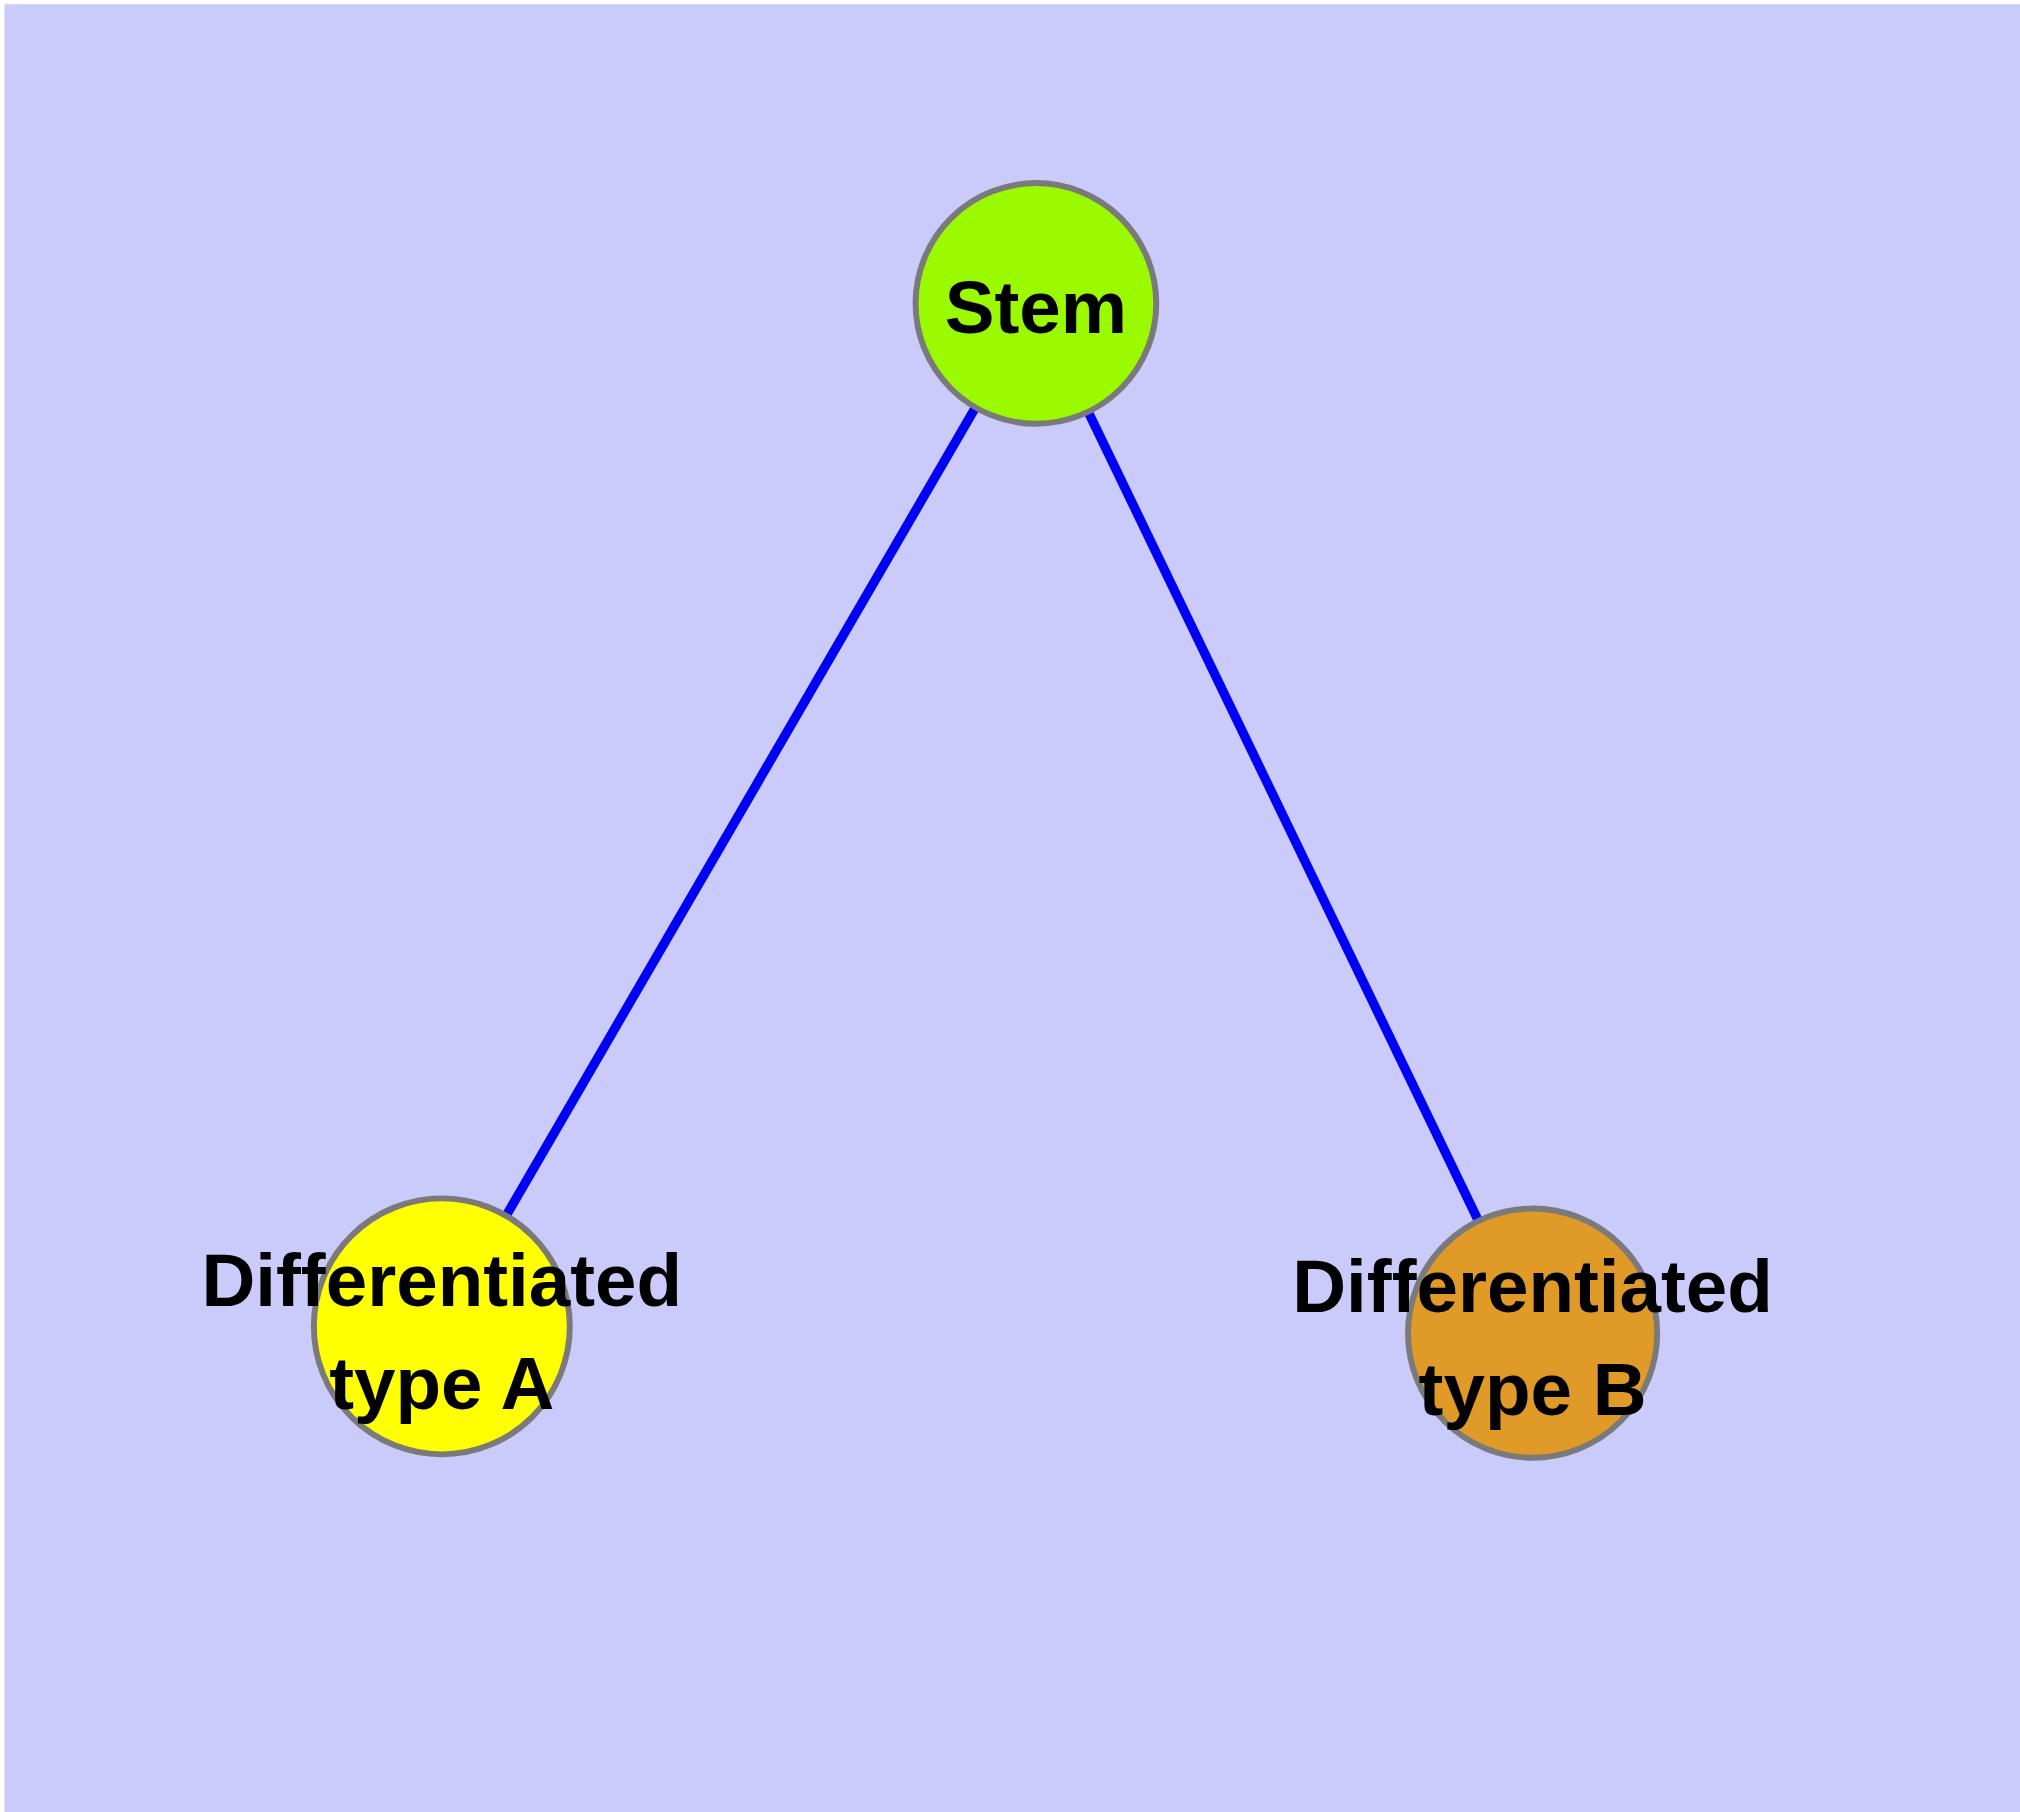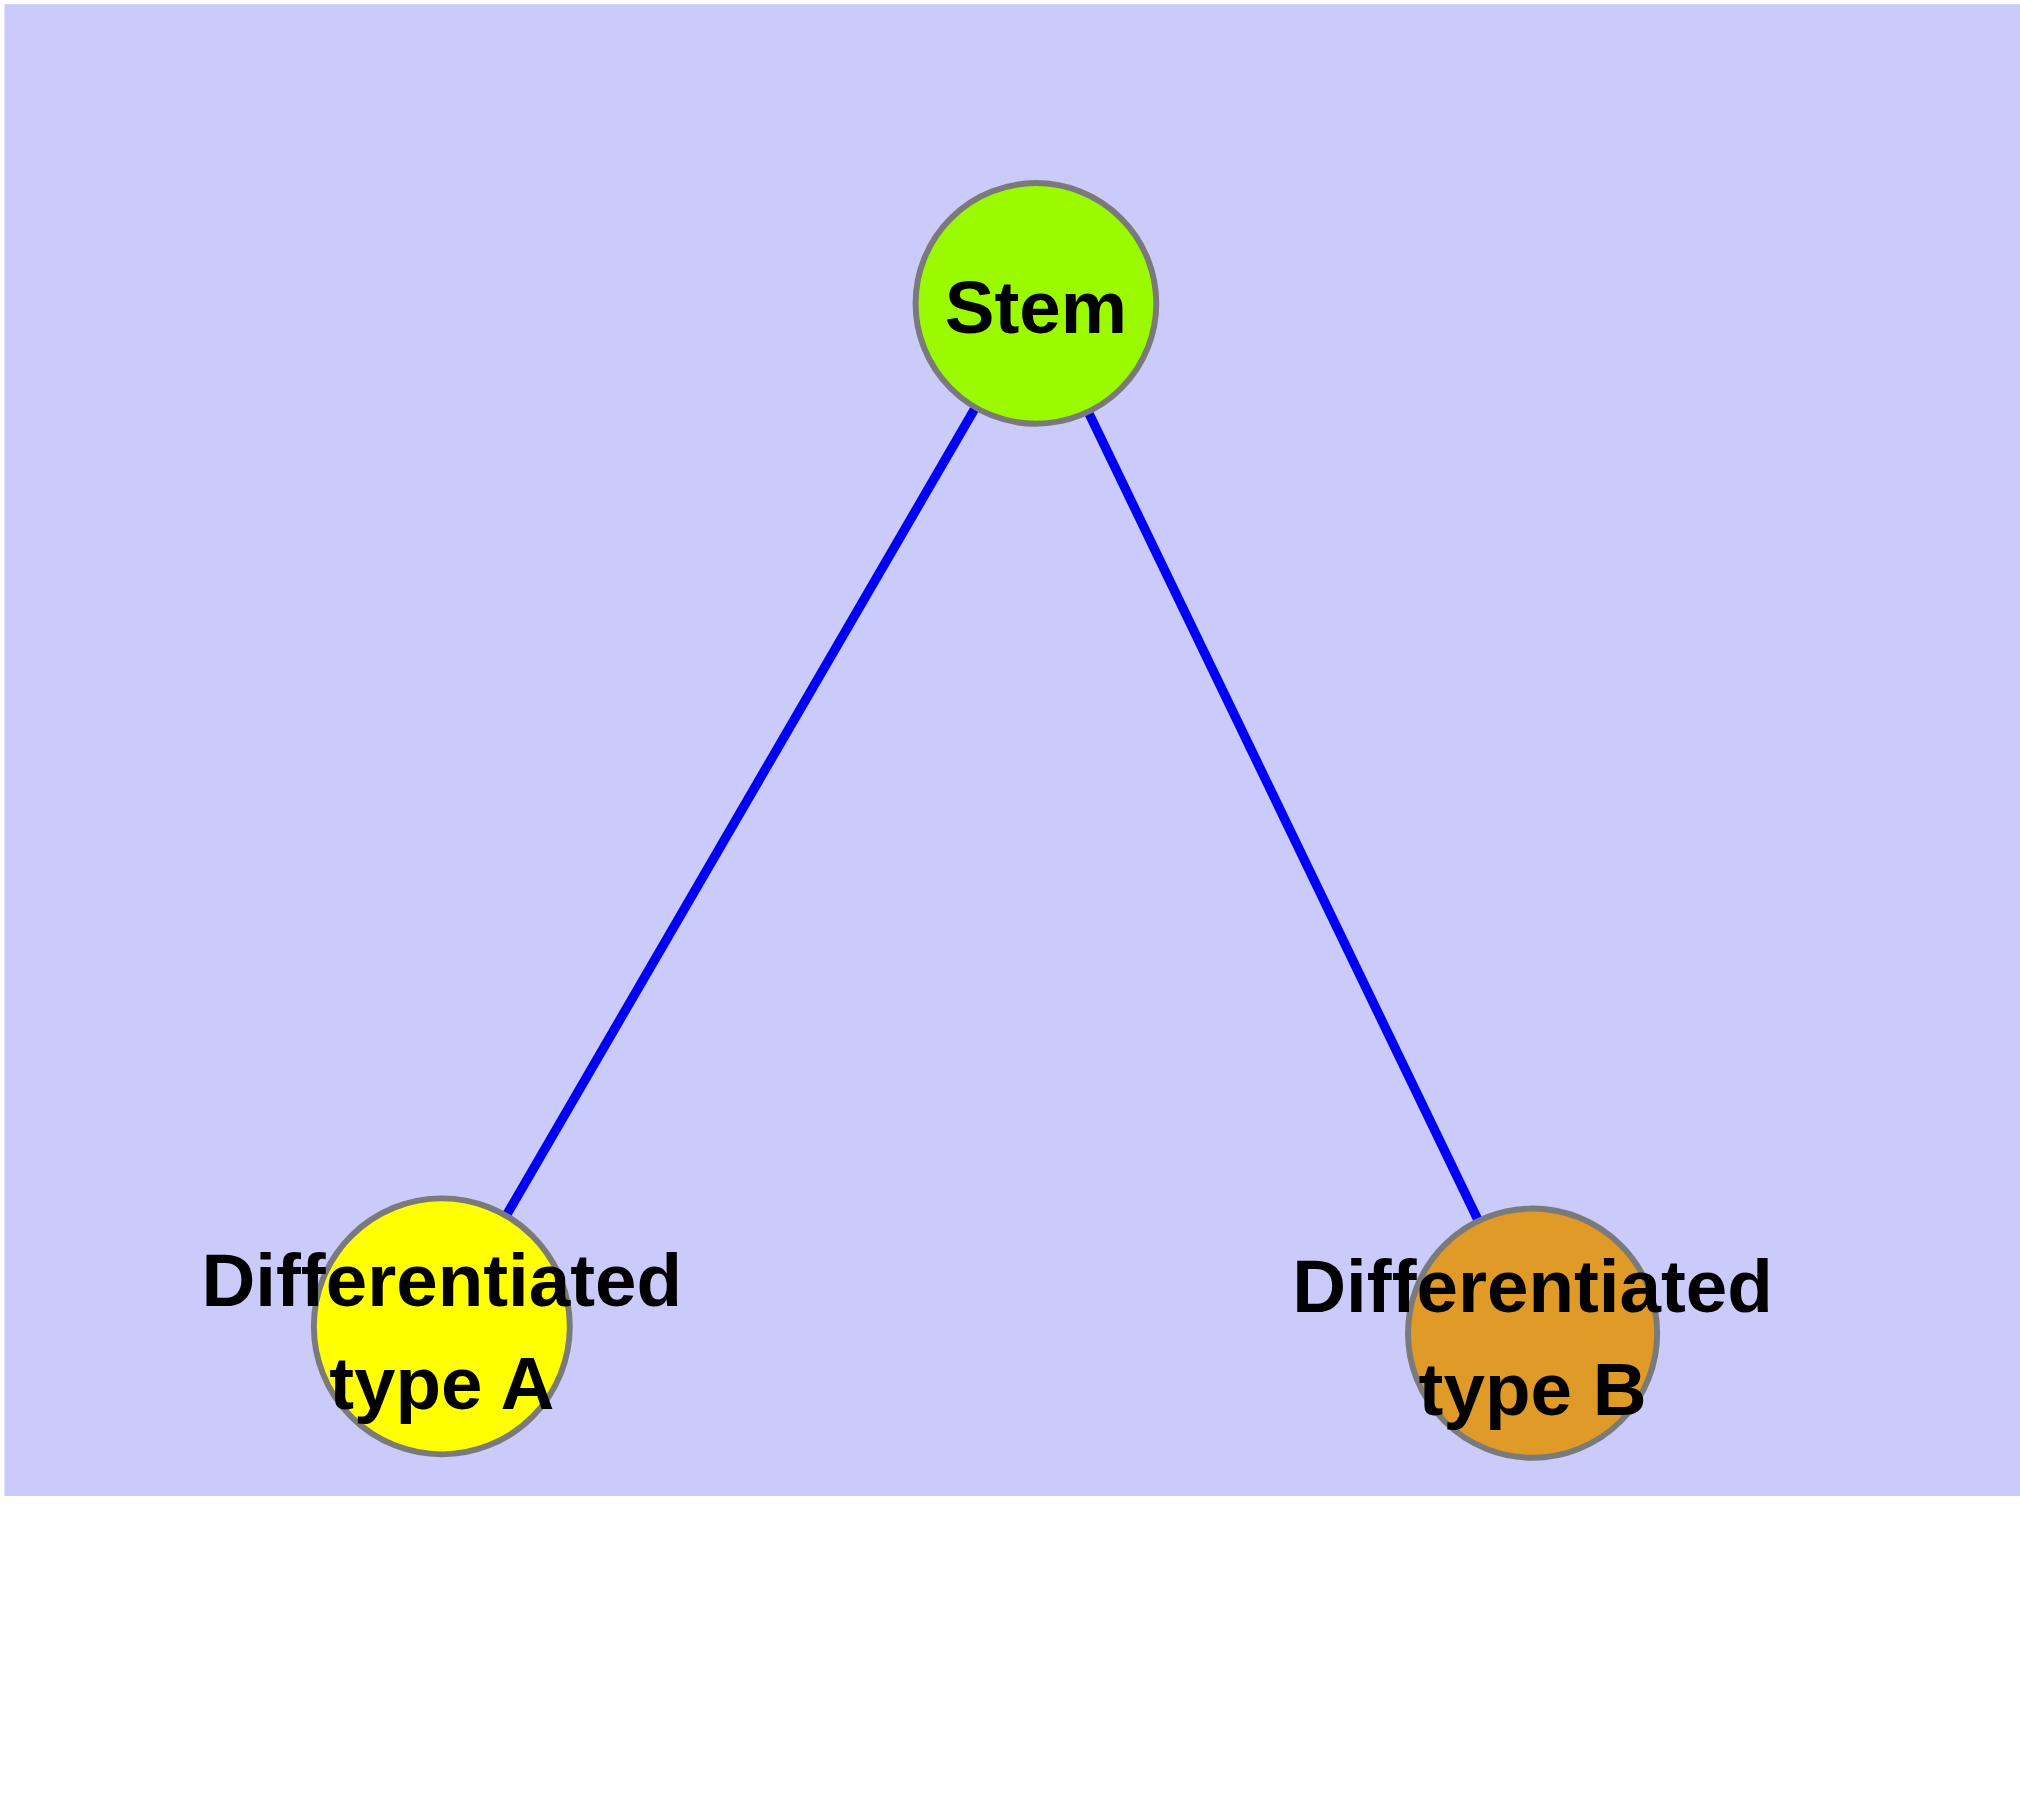--- a/index.html
+++ b/index.html
@@ -2,21 +2,21 @@
 <html style="font-size:13.6px"><head>
 <meta charset="utf-8">
 <style>
   html, body {
     margin: 0;
     padding: 0;
     background: #FFFFFF;
   }
   .stage {
     width: 2021px;
-    height: 1496px;
+    height: 1812px;
     position: relative;
   }
   svg {
     display: block;
   }
   .node-circle {
     stroke-width: 7px;
   }
   .edge-line {
     stroke-width: 11px;

